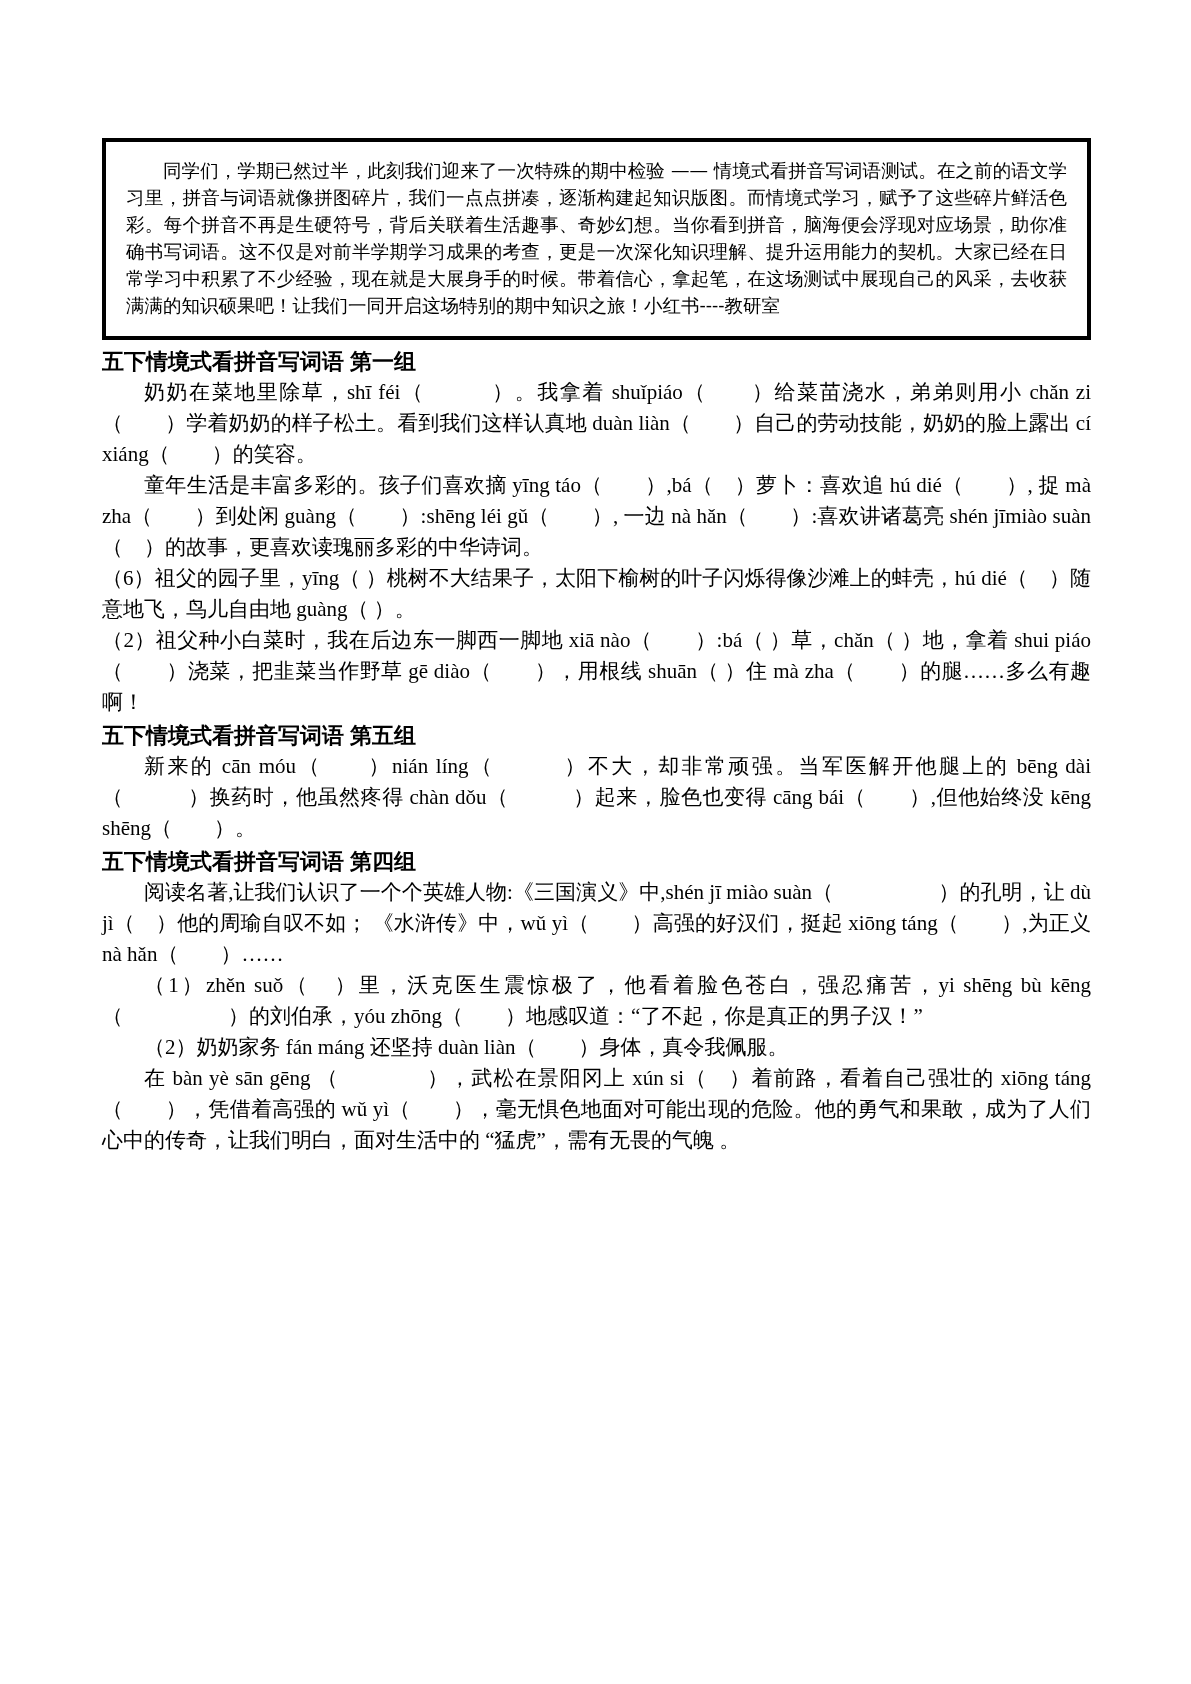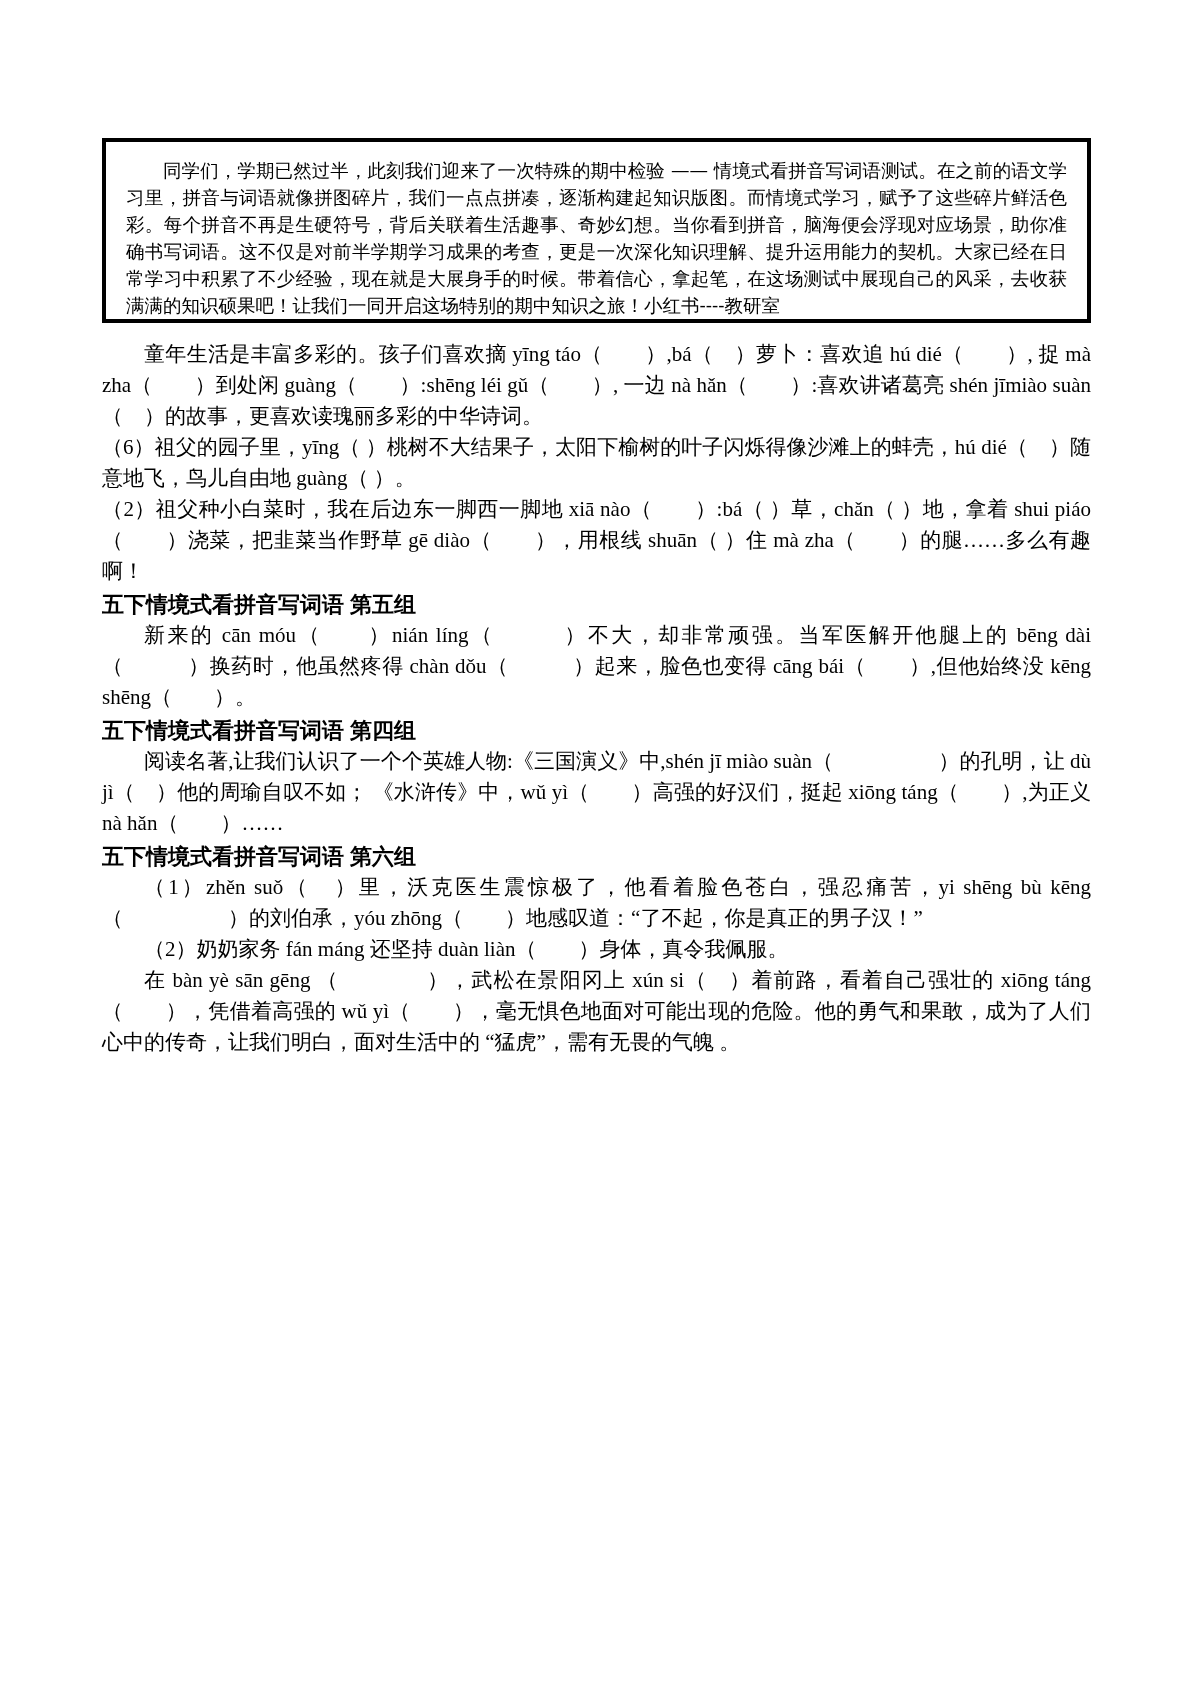--- a/index.html
+++ b/index.html
@@ -19,22 +19,22 @@
     text-align: center;
     font-size: 46px;
     font-weight: bold;
     font-family: "Liberation Serif", "DejaVu Serif", serif;
     letter-spacing: 1px;
     white-space: nowrap;
     margin-bottom: 28px;
   }
   .intro-box {
     border: 4px solid #000;
-    padding: 15px 20px 0 20px;
-    margin-bottom: 16px;
+    padding: 15px 20px 17px 20px;
+    margin-bottom: 6px;
   }
   .intro-box p {
     font-size: 18.5px;
     line-height: 27px;
     text-indent: 2em;
     text-align: justify;
     font-family: "DejaVu Serif", "Liberation Serif", serif;
   }
   .group-heading {
     font-size: 22px;
@@ -54,20 +54,24 @@
 </head>
 <body>
 
 <div class="page">
 
 
   <div class="intro-box">
     <p>同学们，学期已然过半，此刻我们迎来了一次特殊的期中检验 —— 情境式看拼音写词语测试。在之前的语文学习里，拼音与词语就像拼图碎片，我们一点点拼凑，逐渐构建起知识版图。而情境式学习，赋予了这些碎片鲜活色彩。每个拼音不再是生硬符号，背后关联着生活趣事、奇妙幻想。当你看到拼音，脑海便会浮现对应场景，助你准确书写词语。这不仅是对前半学期学习成果的考查，更是一次深化知识理解、提升运用能力的契机。大家已经在日常学习中积累了不少经验，现在就是大展身手的时候。带着信心，拿起笔，在这场测试中展现自己的风采，去收获满满的知识硕果吧！让我们一同开启这场特别的期中知识之旅！小红书----教研室</p>
   </div>
 
+  <section>
+    <h2 class="group-heading">五下情境式看拼音写词语 第一组</h2>
+    <p class="body-p indent">奶奶在菜地里除草，shī féi（　　　）。我拿着 shuǐpiáo（　　）给菜苗浇水，弟弟则用小 chǎn zi（　　）学着奶奶的样子松土。看到我们这样认真地 duàn liàn（　　）自己的劳动技能，奶奶的脸上露出 cí xiáng（　　）的笑容。</p>
+  </section>
 
   <section>
     <p class="body-p indent">童年生活是丰富多彩的。孩子们喜欢摘 yīng táo（　　）,bá（　）萝卜：喜欢追 hú dié（　　）, 捉 mà zha（　　）到处闲 guàng（　　）:shēng léi gǔ（　　）, 一边 nà hǎn（　　）:喜欢讲诸葛亮 shén jīmiào suàn（　）的故事，更喜欢读瑰丽多彩的中华诗词。</p>
   </section>
 
   <section>
     <p class="body-p">（6）祖父的园子里，yīng（ ）桃树不大结果子，太阳下榆树的叶子闪烁得像沙滩上的蚌壳，hú dié（　）随意地飞，鸟儿自由地 guàng（ ）。</p>
     <p class="body-p">（2）祖父种小白菜时，我在后边东一脚西一脚地 xiā nào（　　）:bá（ ）草，chǎn（ ）地，拿着 shui piáo（　　）浇菜，把韭菜当作野草 gē diào（　　），用根线 shuān（ ）住 mà zha（　　）的腿……多么有趣啊！</p>
   </section>
 
@@ -75,21 +79,20 @@
     <h2 class="group-heading">五下情境式看拼音写词语 第五组</h2>
     <p class="body-p indent">新来的 cān móu（　　）nián líng（　　　）不大，却非常顽强。当军医解开他腿上的 bēng dài（　　　）换药时，他虽然疼得 chàn dǒu（　　　）起来，脸色也变得 cāng bái（　　）,但他始终没 kēng shēng（　　）。</p>
   </section>
 
   <section>
     <h2 class="group-heading">五下情境式看拼音写词语 第四组</h2>
     <p class="body-p indent">阅读名著,让我们认识了一个个英雄人物:《三国演义》中,shén jī miào suàn（　　　　　）的孔明，让 dù jì（　）他的周瑜自叹不如； 《水浒传》中，wǔ yì（　　）高强的好汉们，挺起 xiōng táng（　　）,为正义 nà hǎn（　　）……</p>
   </section>
 
   <section>
-    <h2 class="group-heading">五下情境式看拼音写词语 第六组</h2>
     <p class="body-p indent">（1）zhěn suǒ（　）里，沃克医生震惊极了，他看着脸色苍白，强忍痛苦，yi shēng bù kēng（　　　　　）的刘伯承，yóu zhōng（　　）地感叹道：“了不起，你是真正的男子汉！”</p>
     <p class="body-p indent">（2）奶奶家务 fán máng 还坚持 duàn liàn（　　）身体，真令我佩服。</p>
   </section>
 
   <section>
     <p class="body-p indent">在 bàn yè sān gēng （　　　　），武松在景阳冈上 xún si（　）着前路，看着自己强壮的 xiōng táng（　　），凭借着高强的 wǔ yì（　　），毫无惧色地面对可能出现的危险。他的勇气和果敢，成为了人们心中的传奇，让我们明白，面对生活中的 “猛虎”，需有无畏的气魄 。</p>
   </section>
 
 </div>
 

